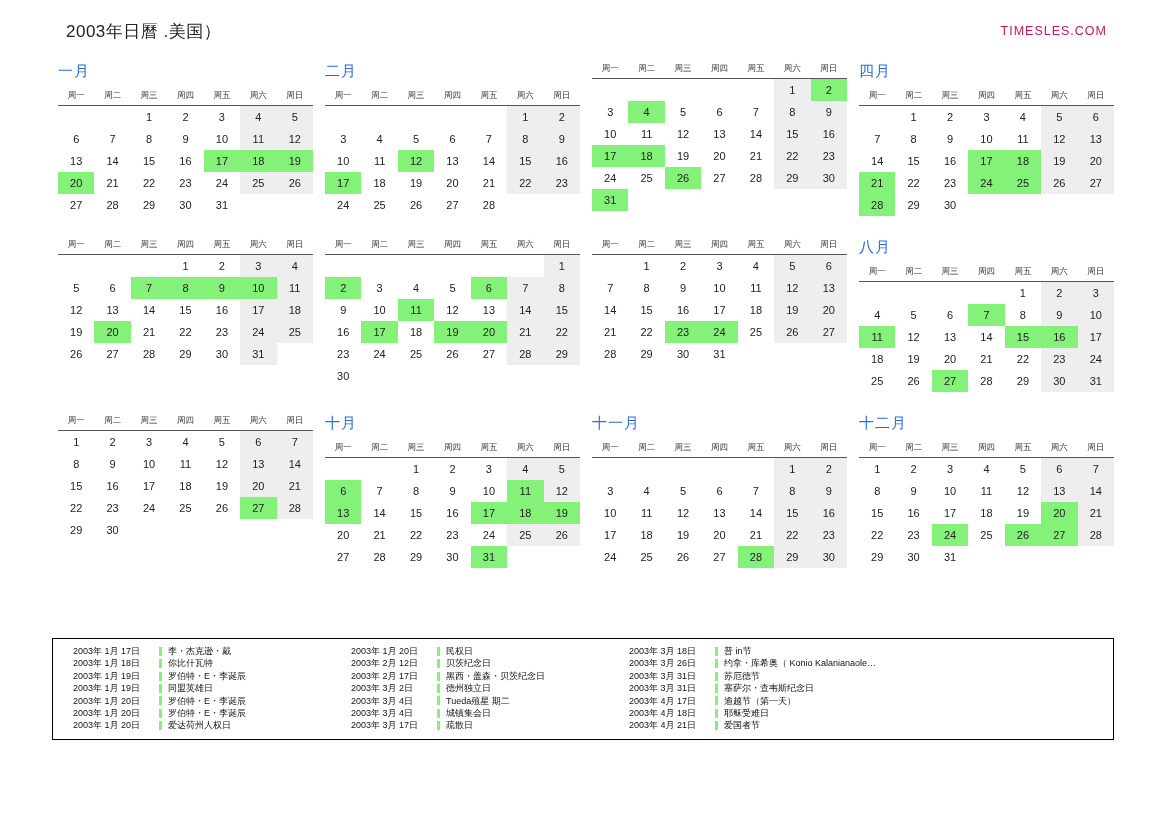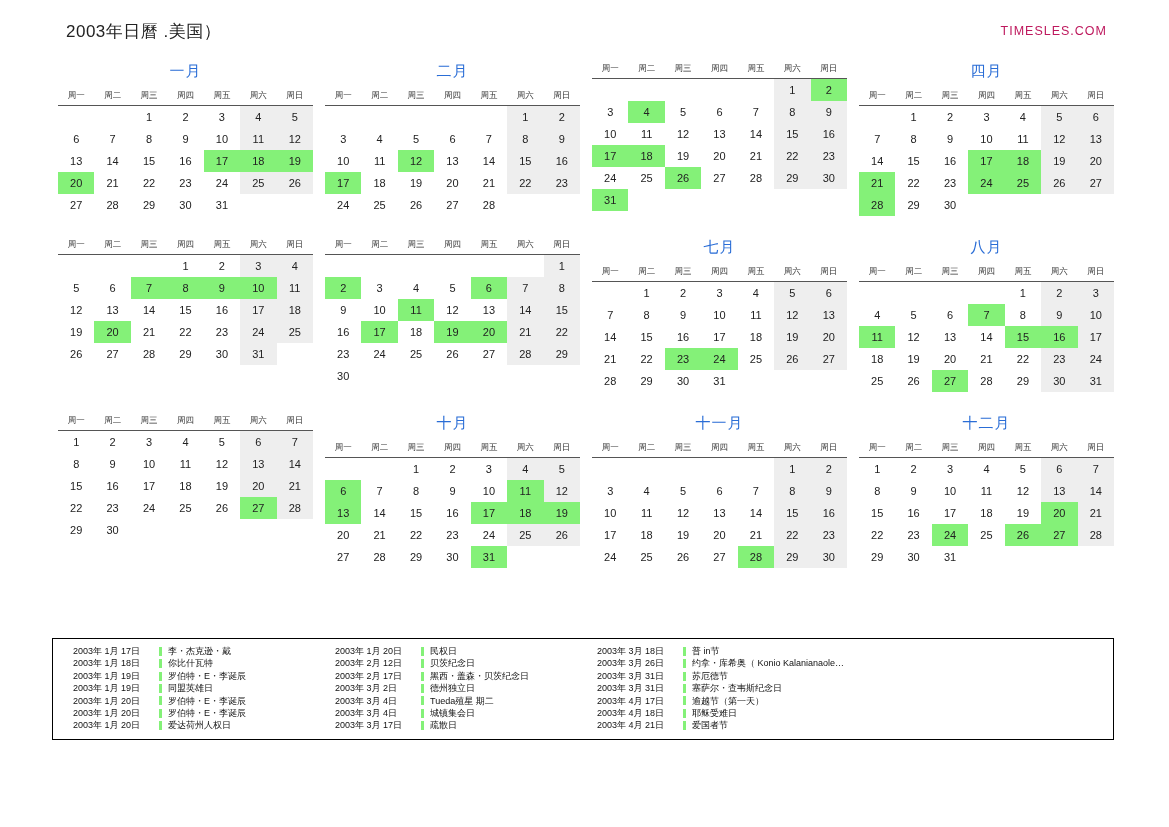--- a/index.html
+++ b/index.html
@@ -44,21 +44,20 @@
     display: flex;
     flex-wrap: wrap;
   }
   .month {
     width: 267px;
     box-sizing: border-box;
     padding: 0 6px;
     margin-bottom: 22px;
   }
   .month-title {
-    text-align: center;
     font-size: 15px;
     color: #2a6dd6;
     margin-bottom: 8px;
     letter-spacing: 1px;
   }
   table.cal {
     border-collapse: collapse;
     width: 100%;
     table-layout: fixed;
   }
@@ -88,20 +87,21 @@
   }
   .legend {
     position: absolute;
     left: 52px;
     top: 638px;
     width: 1062px;
     box-sizing: border-box;
     border: 1px solid #000;
     padding: 6px 6px 7px 6px;
     display: flex;
+    gap: 16px;
   }
   .legend-col {
     width: 25%;
     box-sizing: border-box;
     display: flex;
     flex-direction: column;
   }
   .legend-row {
     display: flex;
     align-items: baseline;
@@ -526,21 +526,20 @@
             <td class="empty">&nbsp;</td>
             <td class="empty">&nbsp;</td>
             <td class="empty">&nbsp;</td>
             <td class="empty">&nbsp;</td>
             <td class="empty">&nbsp;</td>
           </tr>
         </tbody>
       </table>
     </div>
     <div class="month">
-      <div class="month-title">七月</div>
       <table class="cal">
         <thead>
           <tr>
             <th>周一</th>
             <th>周二</th>
             <th>周三</th>
             <th>周四</th>
             <th>周五</th>
             <th>周六</th>
             <th>周日</th>

